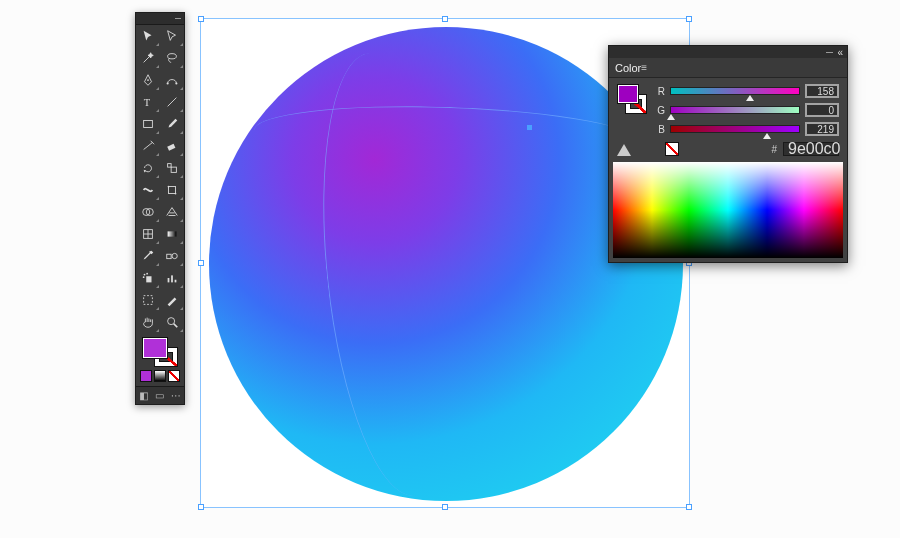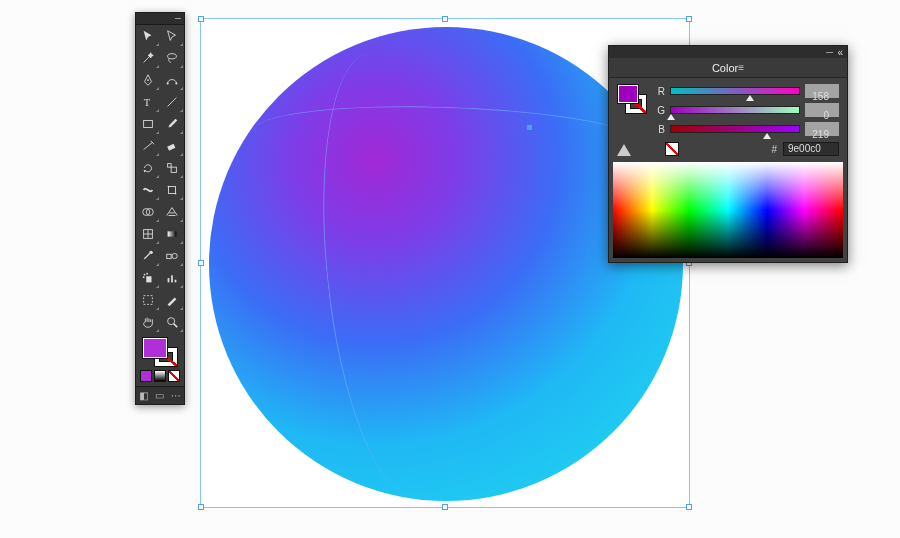--- a/index.html
+++ b/index.html
@@ -183,21 +183,21 @@
     gap:4px;
   }
   .panel-head .dash { width:7px; height:1px; background:#999; }
   .panel-tabs {
     height: 20px;
     display:flex;
     align-items:center;
     padding: 0 6px;
     background: #3a3a3a;
     border-bottom: 1px solid #252525;
-    justify-content:center;
+    justify-content:flex-start;
   }
   .panel-tabs .tab { font-size: 11px; color:#eee; }
   .panel-tabs .menu { color:#ccc; cursor:pointer; }
   
   .color-body {
     padding: 6px 8px 4px 8px;
     display: flex;
     gap: 6px;
   }
   .body-swatches {
@@ -247,37 +247,37 @@
     position:absolute; top:7px;
     width:0; height:0;
     border-left:4px solid transparent;
     border-right:4px solid transparent;
     border-bottom:6px solid #eee;
     transform:translateX(-4px);
   }
   .valbox {
     width:34px; height:14px;
     background:#2e2e2e;
-    border:7px solid #a3a3a3;
+    border:2px solid #a3a3a3;
     color:#ddd;
     font-size:10px;
     text-align:right;
     padding-right:3px;
     line-height:12px;
   }
   .hex-row {
     display:flex; align-items:center; gap:6px;
     padding: 2px 8px 6px 8px;
     justify-content:flex-end;
   }
   .hex-row .hash { color:#ccc; }
   .hex-row .hexval {
     width:56px; height:14px;
     background:#2e2e2e; border:1px solid #1a1a1a;
-    color:#ddd; font-size:10px;
+    color:#ddd; font-size:16px;
     text-align:left; padding-left:4px; line-height:12px;
   }
   .hex-row .none-sw {
     width:14px; height:14px; background:#fff; border:1px solid #111;
     position:relative; margin-right:auto; margin-left:28px;
   }
   .hex-row .none-sw::after{content:'';position:absolute;inset:0;background:linear-gradient(to top right,transparent 42%,#e00 43%,#e00 57%,transparent 58%);}
   
   .spectrum {
     height: 96px;

